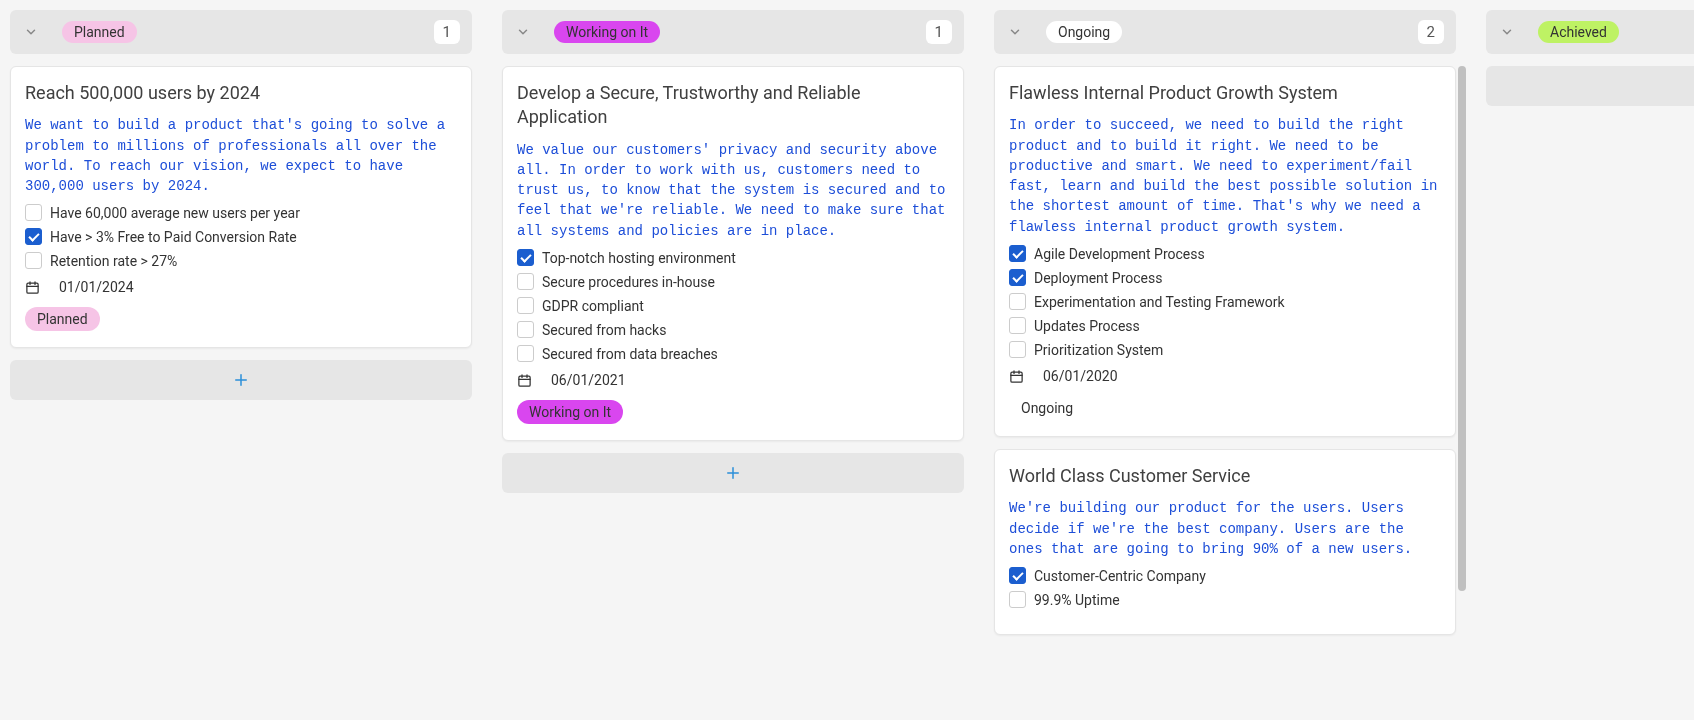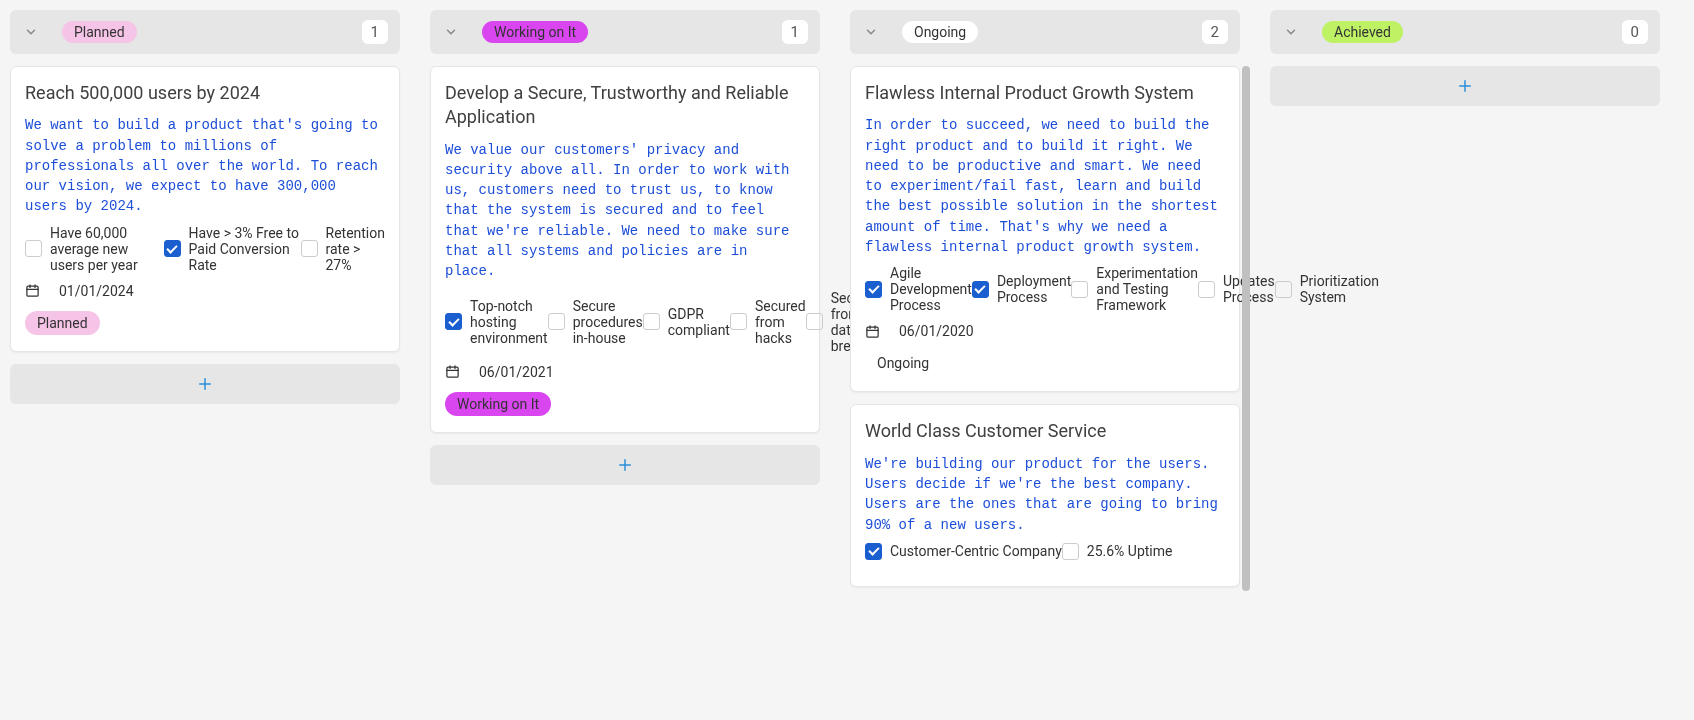--- a/index.html
+++ b/index.html
@@ -9,21 +9,21 @@
     padding: 10px;
     font-size: 14px;
     color: #333;
   }
   .board {
     display: flex;
     gap: 30px;
     align-items: flex-start;
   }
   .column {
-    width: 390px;
+    width: 462px;
     flex-shrink: 0;
     display: flex;
     flex-direction: column;
   }
   .column-scroll {
     position: relative;
   }
   .scrollbar-thumb {
     position: absolute;
     right: -10px;
@@ -87,22 +87,22 @@
   }
   .card-desc {
     font-size: 14px;
     color: #1d4ed8;
     line-height: 1.45;
     margin-bottom: 8px;
     font-family: Liberation Mono, monospace;
   }
   .checklist {
     display: flex;
-    flex-direction: row;
-    gap: 0;
+    flex-direction: column;
+    gap: 7px;
     margin-bottom: 10px;
     margin-top: 4px;
   }
   .check-row {
     display: flex;
     align-items: center;
     gap: 8px;
   }
   .checkbox {
     width: 17px;
@@ -305,21 +305,21 @@
         <div class="card">
           <div class="card-title">World Class Customer Service</div>
           <div class="card-desc">We're building our product for the users. Users decide if we're the best company. Users are the ones that are going to bring 90% of a new users.</div>
           <div class="checklist">
             <div class="check-row">
               <span class="checkbox checked"></span>
               <span class="check-label">Customer-Centric Company</span>
             </div>
             <div class="check-row">
               <span class="checkbox"></span>
-              <span class="check-label">25.6% Uptime</span>
+              <span class="check-label">99.9% Uptime</span>
             </div>
           </div>
         </div>
         <div class="scrollbar-thumb"></div>
       </div>
     </div>
     <div class="column">
       <div class="column-header">
         <span class="chevron">
           <svg viewBox="0 0 24 24" fill="none" stroke="currentColor" stroke-width="2.5" stroke-linecap="round" stroke-linejoin="round">

